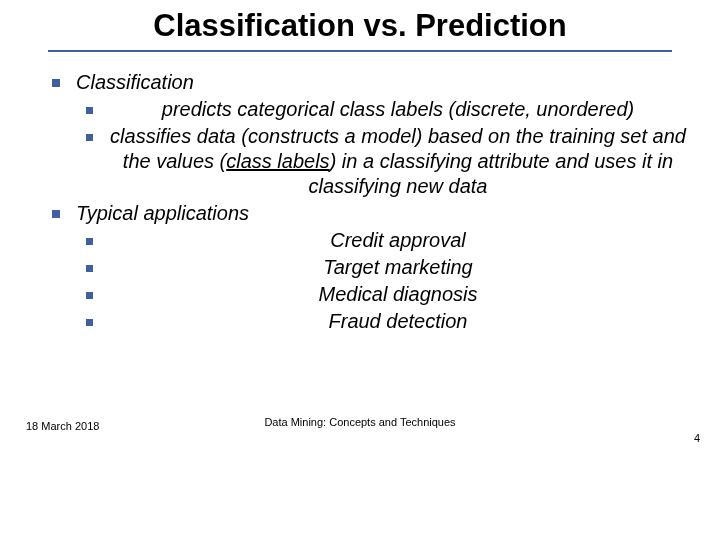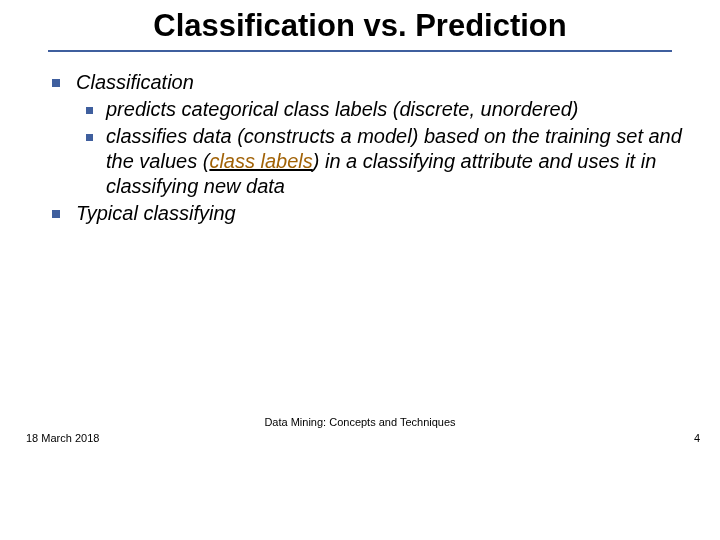--- a/index.html
+++ b/index.html
@@ -50,20 +50,21 @@
     height: 8px;
     background: #3f5f9e;
   }
   .lvl2 {
     margin-top: 2px;
   }
   .lvl2 > li {
     position: relative;
     padding-left: 30px;
     margin-bottom: 2px;
+    text-align: center;
   }
   .lvl2 > li::before {
     content: "";
     position: absolute;
     left: 10px;
     top: 10px;
     width: 7px;
     height: 7px;
     background: #3f5f9e;
   }
@@ -72,35 +73,35 @@
     bottom: 8px;
     left: 0;
     width: 720px;
     font-size: 11px;
     font-family: Arial, Helvetica, sans-serif;
     color: #000;
   }
   .footer-left {
     position: absolute;
     left: 26px;
-    bottom: 0;
+    bottom: 12px;
   }
   .footer-center {
     position: absolute;
     width: 100%;
     text-align: center;
     bottom: 16px;
   }
   .footer-right {
     position: absolute;
     right: 20px;
     bottom: 0;
   }
   .term {
-    color: #a16207;
+    color: #000000;
     text-decoration: underline;
     text-decoration-color: #000;
   }
 </style>
 </head>
 <body>
 
 <div class="slide">
   <div class="title">Classification vs. Prediction</div>
   <hr class="rule">
@@ -116,21 +117,35 @@
           <li>
             <span>classifies data (constructs a model) based on the training set and the values (</span><span class="term">class labels</span><span>) in a classifying attribute and uses it in classifying new data</span>
           </li>
         </ul>
       </li>
 
       <li>
       </li>
 
       <li>
-        <span>Typical classifying</span>
+        <span>Typical applications</span>
+        <ul class="lvl2">
+          <li>
+            <span>Credit approval</span>
+          </li>
+          <li>
+            <span>Target marketing</span>
+          </li>
+          <li>
+            <span>Medical diagnosis</span>
+          </li>
+          <li>
+            <span>Fraud detection</span>
+          </li>
+        </ul>
       </li>
 
     </ul>
   </div>
 
   <div class="footer">
     <span class="footer-left">18 March 2018</span>
     <span class="footer-center">Data Mining: Concepts and Techniques</span>
     <span class="footer-right">4</span>
   </div>

